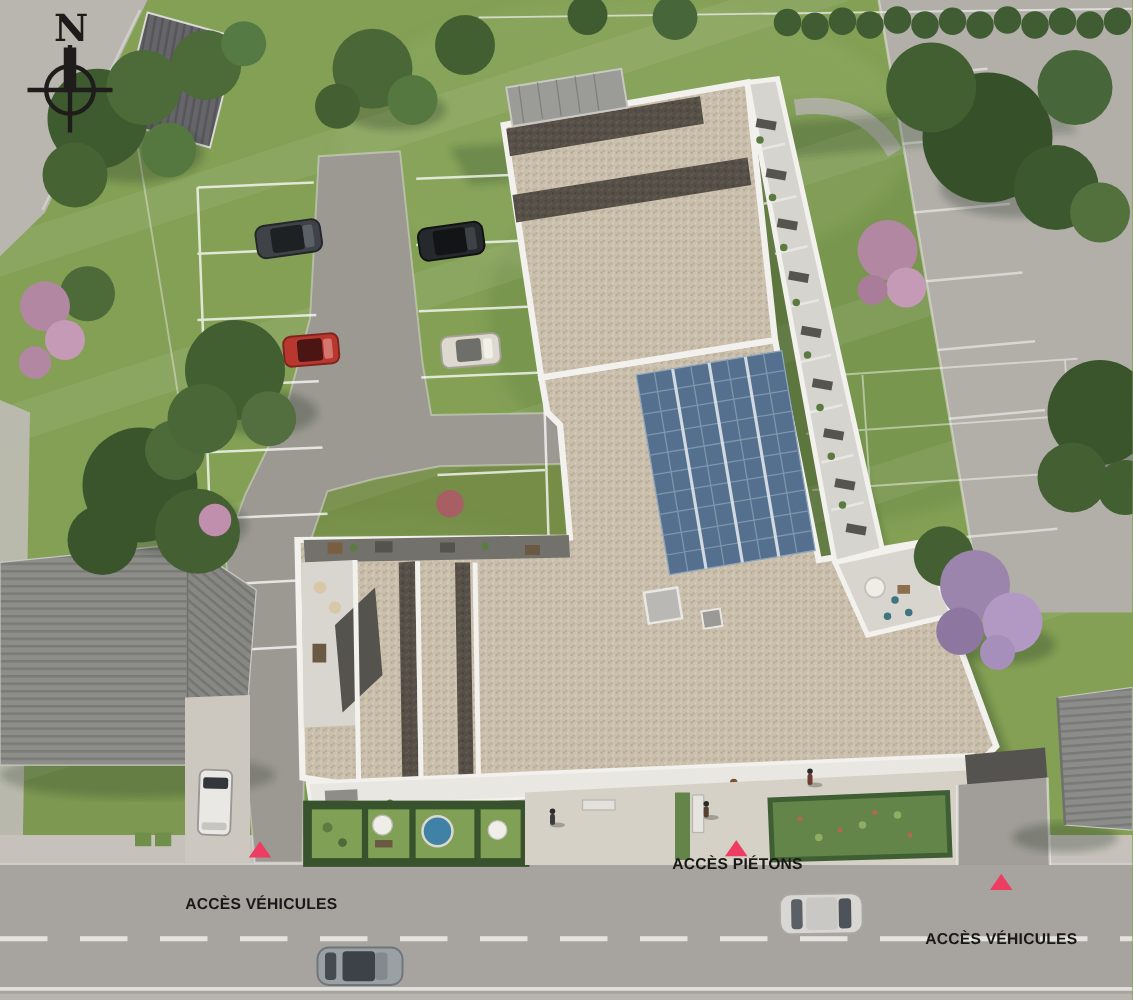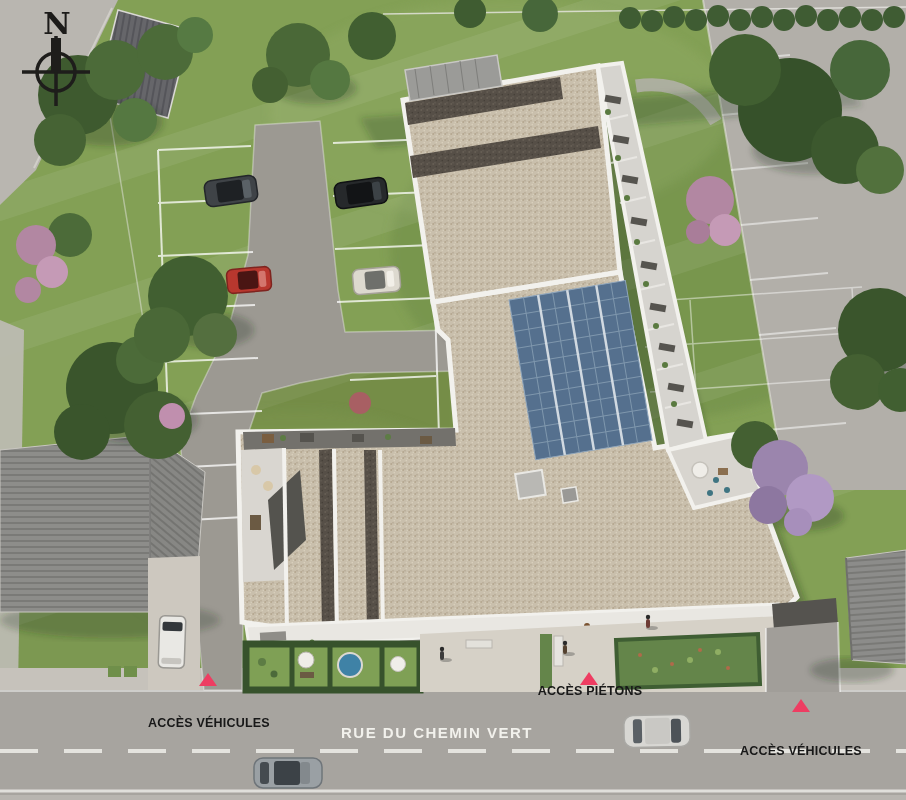--- a/index.html
+++ b/index.html
@@ -511,14 +511,13 @@
 <svg class="tri" style="left:579px;top:671px" width="20" height="15">
   <polygon points="10,1 19,14 1,14" fill="#ee3d62"></polygon>
 </svg>
 <div class="label" style="left:590px;top:656px">ACCÈS PIÉTONS</div>
 
 <svg class="tri" style="left:791px;top:698px" width="20" height="15">
   <polygon points="10,1 19,14 1,14" fill="#ee3d62"></polygon>
 </svg>
 <div class="label" style="left:801px;top:716px">ACCÈS VÉHICULES</div>
 
-<div class="street-label" style="left:437px;top:724px">RUE DU CHEMIN VERT</div>
 </div>
 
 </body></html>

